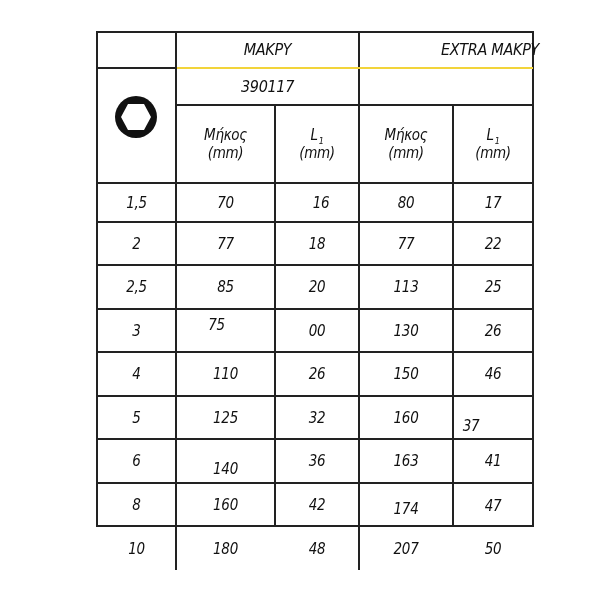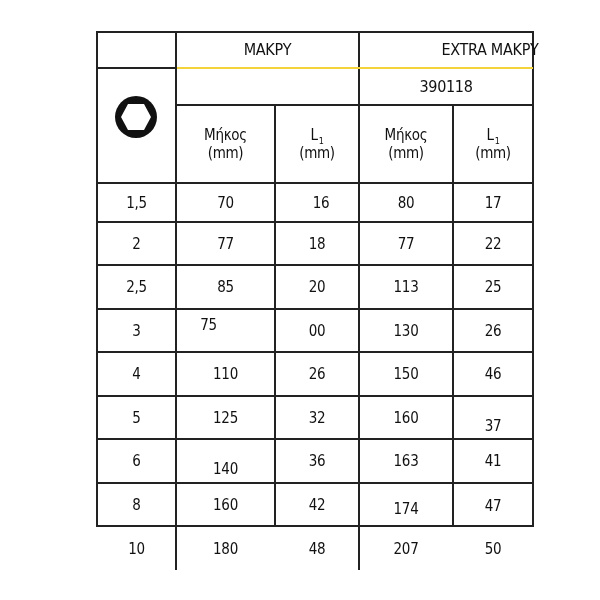--- a/index.html
+++ b/index.html
@@ -4,21 +4,21 @@
   <style>
     html, body { margin: 0; padding: 0; background: #ffffff; }
     body { width: 600px; height: 600px; position: relative; overflow: hidden;
            font-family: "DejaVu Sans Condensed", "DejaVu Sans", "Liberation Sans", sans-serif; color: #111; }
     .canvas { position: absolute; left: 0; top: 0; width: 600px; height: 600px; }
     .hline, .vline { position: absolute; background: #222; }
     .hline { height: 2px; }
     .vline { width: 2px; }
     .yellow { background: #f2d43a; height: 2px; }
     .cell { position: absolute; display: flex; align-items: center; justify-content: center;
-            text-align: center; font-size: 15px; line-height: 1.2; letter-spacing: -0.3px; }
+            text-align: center; font-size: 15px; line-height: 1.2; letter-spacing: -0.3px; font-style: italic; }
     .hdr { font-size: 16px; }
     .two-line { flex-direction: column; }
     .sub { font-size: 9px; position: relative; top: 4px; margin-left: 1px; }
     .hex-icon { position: absolute; left: 114px; top: 95px; width: 44px; height: 44px; }
   </style>
 </head>
 <body>
 
 <div class="canvas">
 
@@ -40,21 +40,21 @@
   <div class="hline" style="left:96px; top:221px; width:438px;"></div>
   <div class="hline" style="left:96px; top:264px; width:438px;"></div>
   <div class="hline" style="left:96px; top:308px; width:438px;"></div>
   <div class="hline" style="left:96px; top:351px; width:438px;"></div>
   <div class="hline" style="left:96px; top:395px; width:438px;"></div>
   <div class="hline" style="left:96px; top:438px; width:438px;"></div>
   <div class="hline" style="left:96px; top:482px; width:438px;"></div>
 
   <div class="cell hdr" style="left:177px; top:33px; width:181px; height:34px;">ΜΑΚΡΥ</div>
   <div class="cell hdr" style="left:360px; top:33px; width:172px; height:34px;margin-left:44px;">EXTRA ΜΑΚΡΥ</div>
-  <div class="cell hdr" style="left:360px; top:69px; width:172px; height:35px;">390118</div>
+  <div class="cell hdr" style="left:177px; top:69px; width:181px; height:35px;">390117</div>
 
   <svg class="hex-icon" viewBox="0 0 44 44">
     <circle cx="22" cy="22" r="21" fill="#111"></circle>
     <polygon points="14,9 30,9 37,22 30,35 14,35 7,22" fill="#fff"></polygon>
   </svg>
 
   <div class="cell two-line" style="left:177px; top:106px; width:97px; height:76px;">
     <span>Μήκος</span>
     <span>(mm)</span>
   </div>
@@ -88,38 +88,38 @@
       </div>
       <div>
         <div class="cell" style="left: 98px; width: 77px; top: 266px; height: 42px;">2,5</div>
         <div class="cell" style="left: 177px; width: 97px; top: 266px; height: 42px;">85</div>
         <div class="cell" style="left: 276px; width: 82px; top: 266px; height: 42px;">20</div>
         <div class="cell" style="left: 360px; width: 92px; top: 266px; height: 42px;">113</div>
         <div class="cell" style="left: 454px; width: 78px; top: 266px; height: 42px;">25</div>
       </div>
       <div>
         <div class="cell" style="left: 98px; width: 77px; top: 310px; height: 41px;">3</div>
-        <div class="cell" style="left: 160px; width: 97px; top: 310px; height: 29px;">75</div>
+        <div class="cell" style="left: 168px; width: 97px; top: 310px; height: 29px;">75</div>
         <div class="cell" style="left: 276px; width: 82px; top: 310px; height: 41px;">00</div>
         <div class="cell" style="left: 360px; width: 92px; top: 310px; height: 41px;">130</div>
         <div class="cell" style="left: 454px; width: 78px; top: 310px; height: 41px;">26</div>
       </div>
       <div>
         <div class="cell" style="left: 98px; width: 77px; top: 353px; height: 42px;">4</div>
         <div class="cell" style="left: 177px; width: 97px; top: 353px; height: 42px;">110</div>
         <div class="cell" style="left: 276px; width: 82px; top: 353px; height: 42px;">26</div>
         <div class="cell" style="left: 360px; width: 92px; top: 353px; height: 42px;">150</div>
         <div class="cell" style="left: 454px; width: 78px; top: 353px; height: 42px;">46</div>
       </div>
       <div>
         <div class="cell" style="left: 98px; width: 77px; top: 397px; height: 41px;">5</div>
         <div class="cell" style="left: 177px; width: 97px; top: 397px; height: 41px;">125</div>
         <div class="cell" style="left: 276px; width: 82px; top: 397px; height: 41px;">32</div>
         <div class="cell" style="left: 360px; width: 92px; top: 397px; height: 41px;">160</div>
-        <div class="cell" style="left: 454px; width: 78px; top: 397px; height: 58px;">37</div>
+        <div class="cell" style="left: 432px; width: 78px; top: 397px; height: 58px;">37</div>
       </div>
       <div>
         <div class="cell" style="left: 98px; width: 77px; top: 440px; height: 42px;">6</div>
         <div class="cell" style="left: 177px; width: 97px; top: 440px; height: 58px;">140</div>
         <div class="cell" style="left: 276px; width: 82px; top: 440px; height: 42px; border-radius: 13px;">36</div>
         <div class="cell" style="left: 360px; width: 92px; top: 440px; height: 42px;">163</div>
         <div class="cell" style="left: 454px; width: 78px; top: 440px; height: 42px;">41</div>
       </div>
       <div>
         <div class="cell" style="left: 98px; width: 77px; top: 484px; height: 41px;">8</div>

